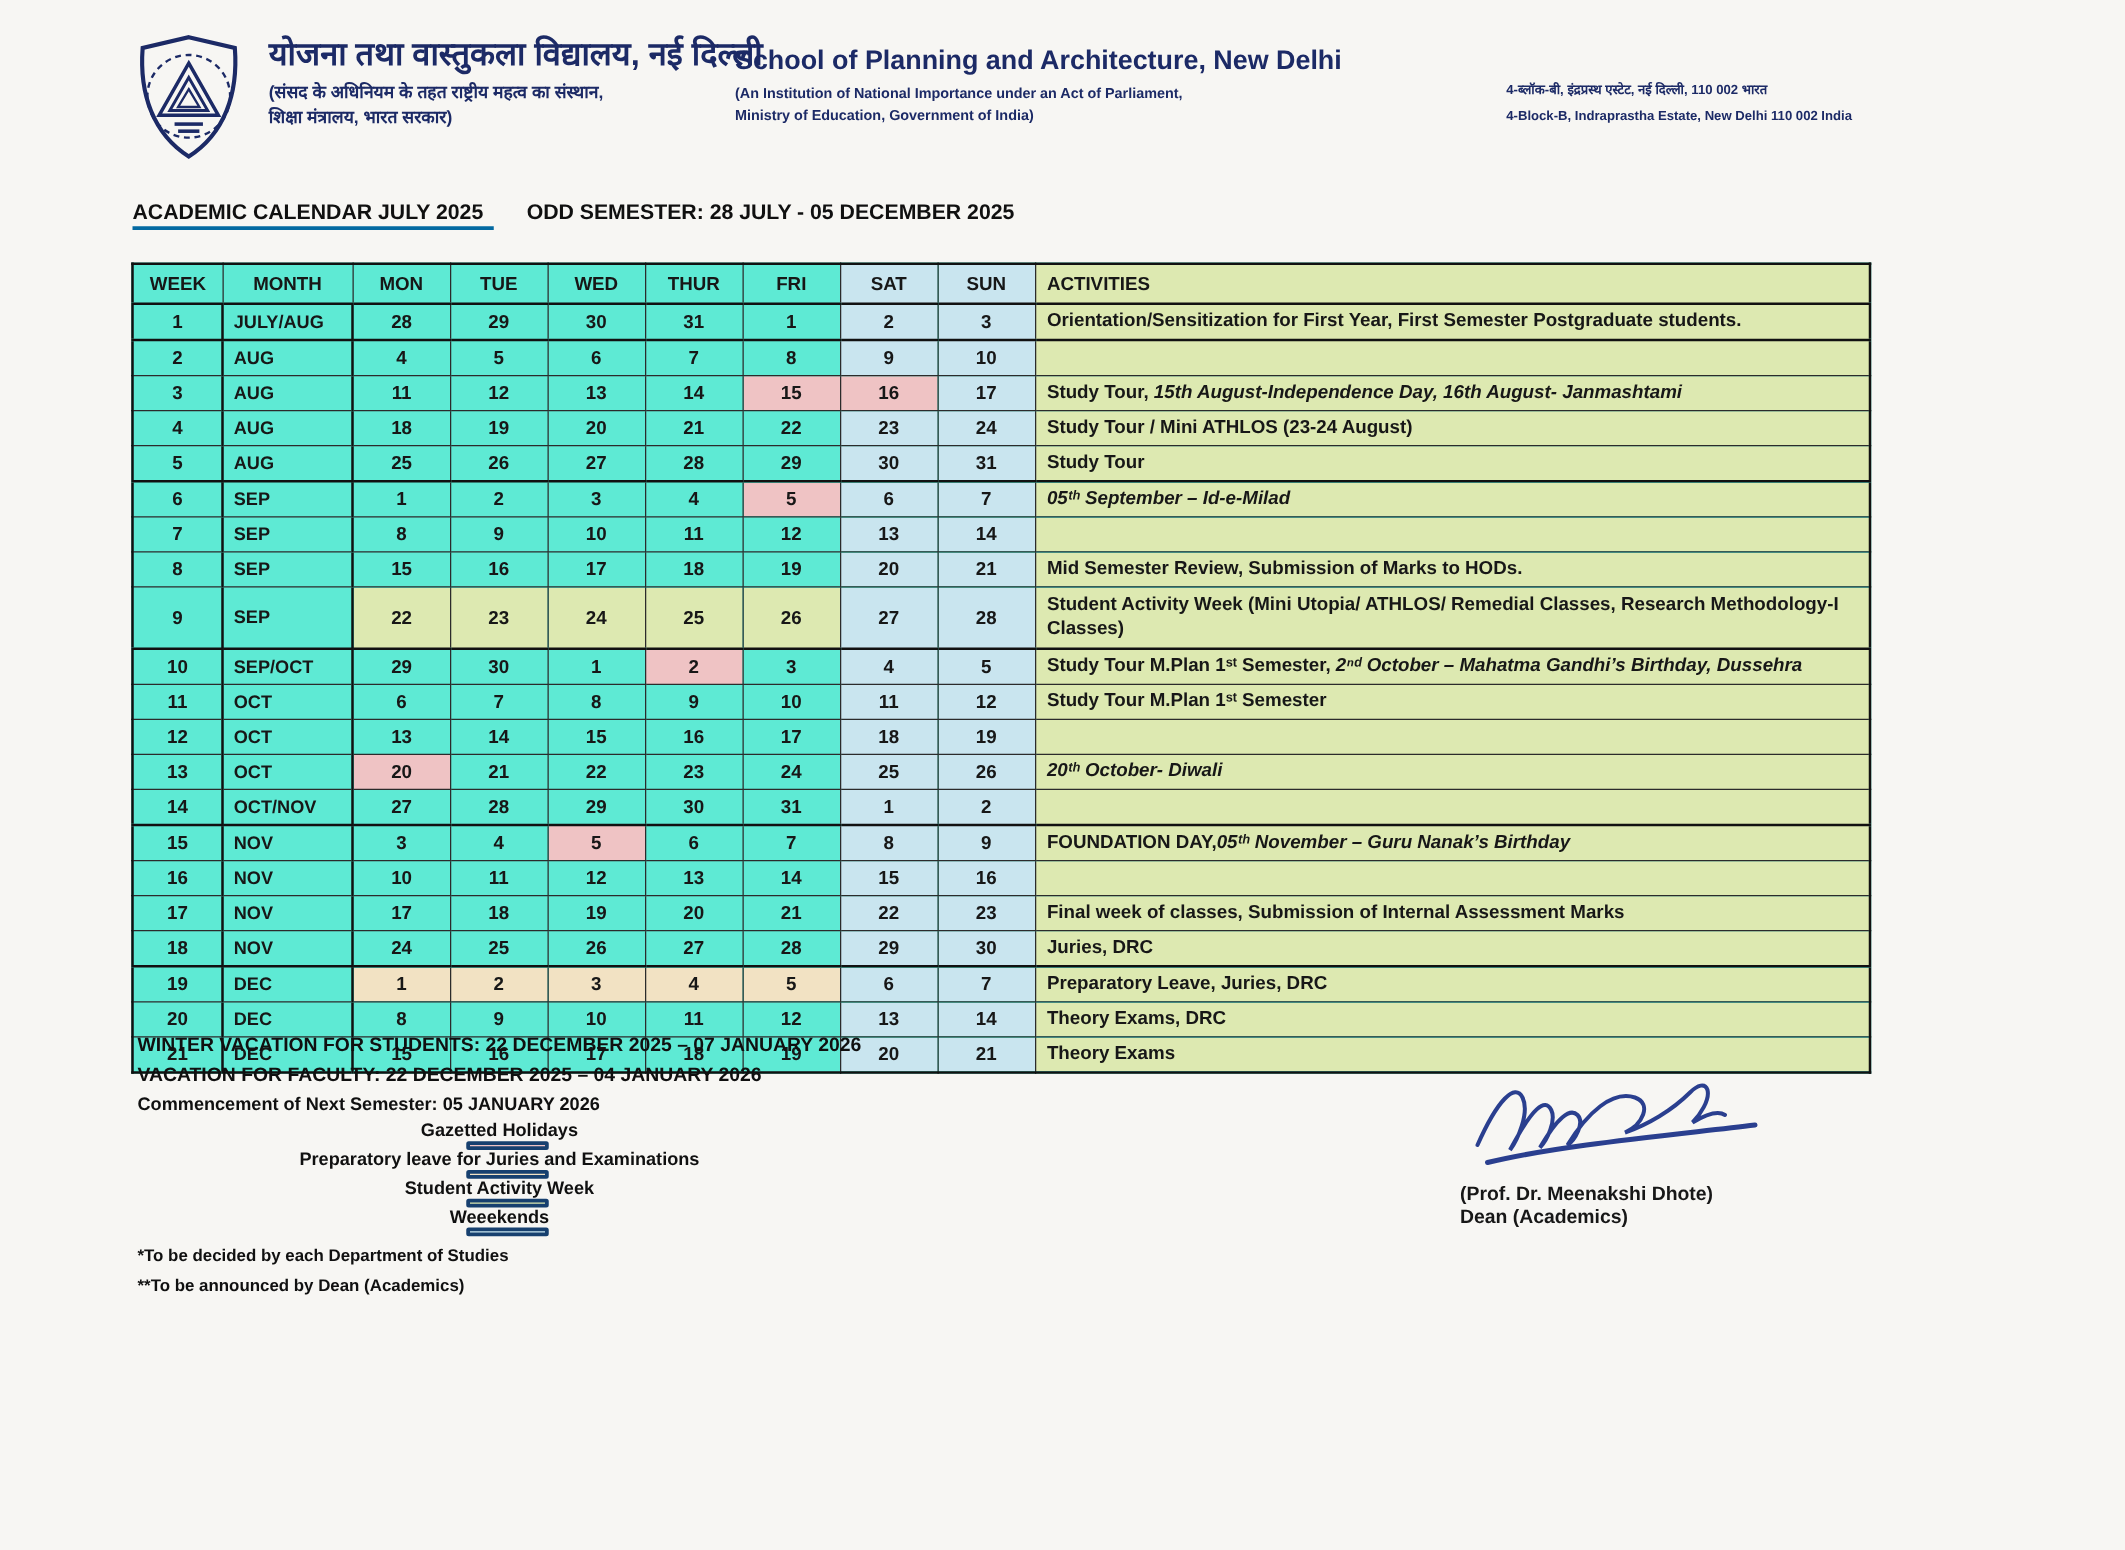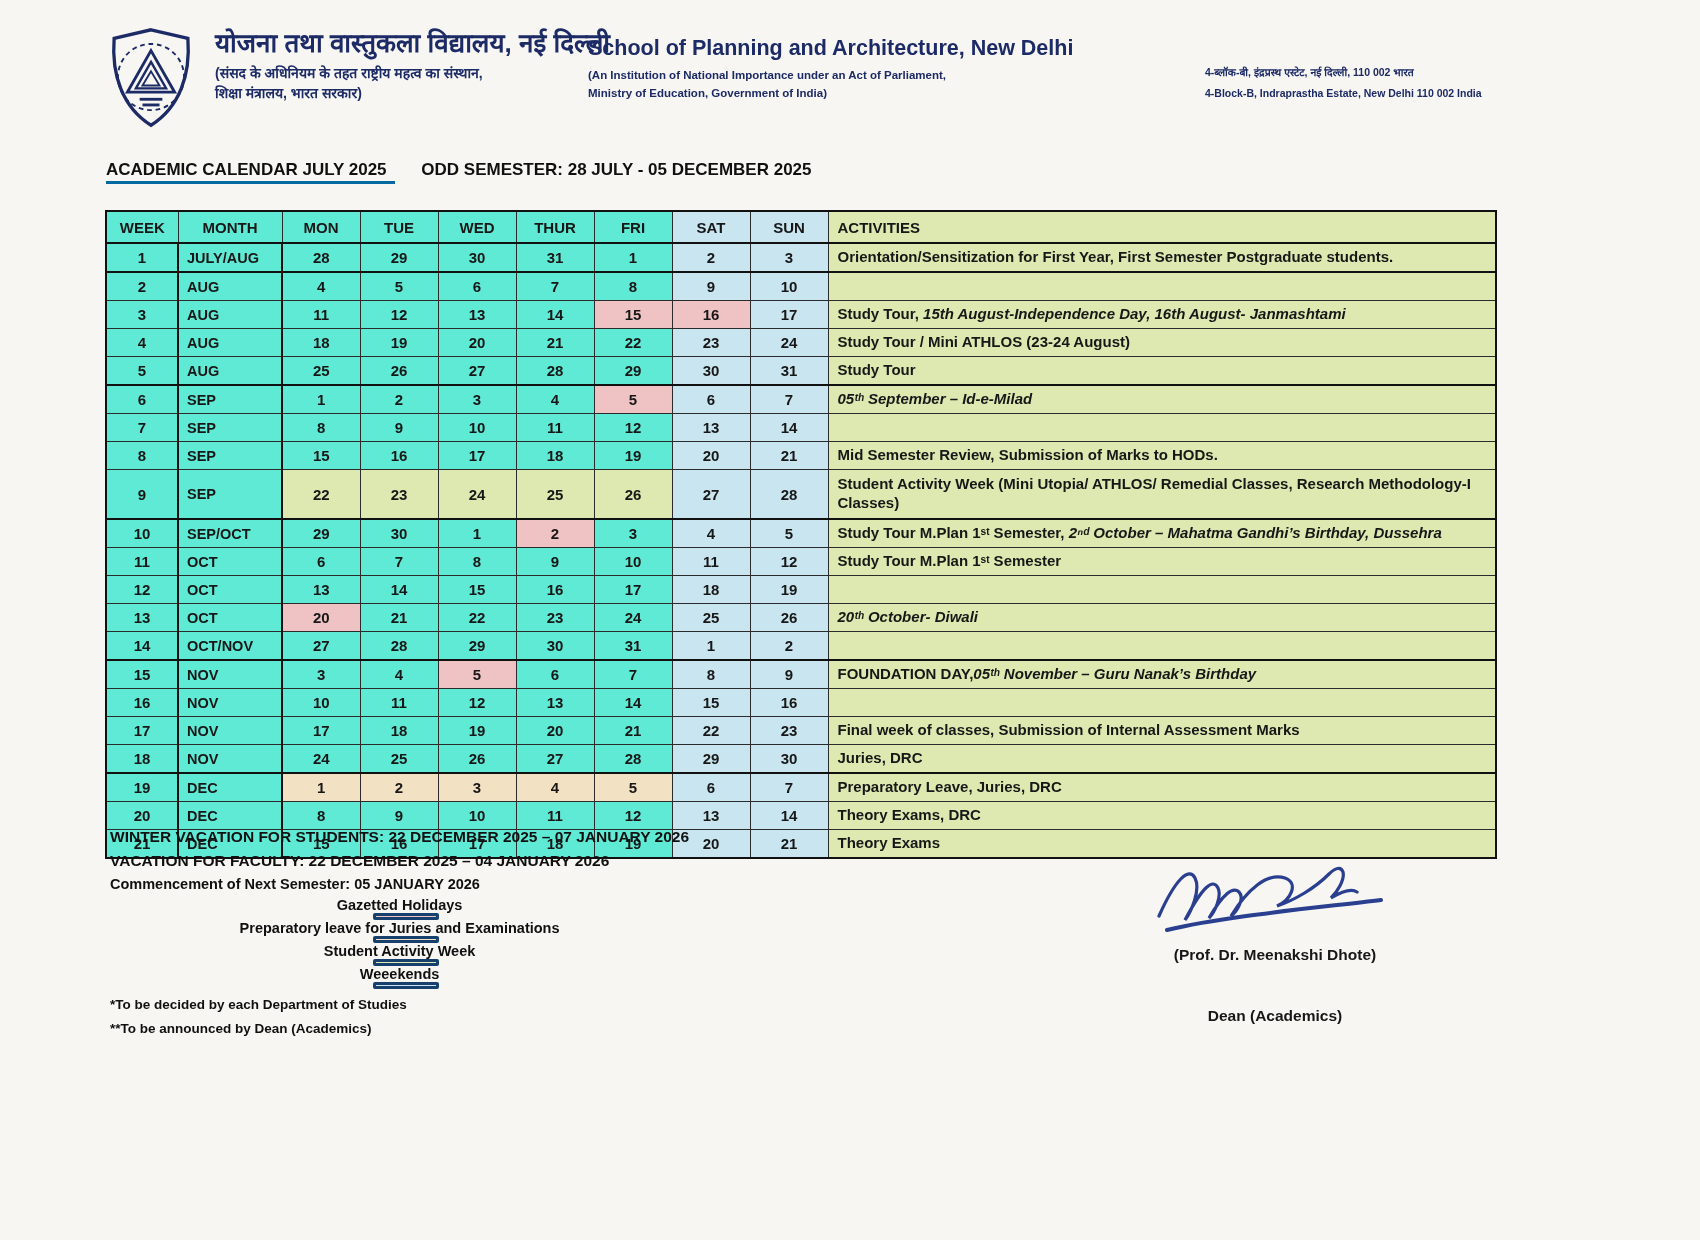--- a/index.html
+++ b/index.html
@@ -49,23 +49,23 @@
   
   .foot{position:absolute;left:110px;top:828px;font-weight:bold;color:#101010;}
   .foot .big{font-size:15.5px;margin-bottom:6px;}
   .foot .mid{font-size:14.5px;margin-bottom:5px;}
   .legend-row{display:flex;align-items:center;height:23px;font-size:14.5px;font-weight:bold;flex-direction:column;}
   .legend-row .sw{display:inline-block;width:60px;height:14px;margin-left:12px;
                   border:3px solid #17406f;border-radius:2px;}
   .notes{margin-top:4px;font-size:13.5px;line-height:1.75;}
 
   
-  .sig{position:absolute;left:1120px;top:852px;width:310px;text-align:center;}
+  .sig{position:absolute;left:1168px;top:852px;width:310px;}
   .sig .name{font-size:15.5px;font-weight:bold;margin-top:2px;}
-  .sig .role{font-size:15.5px;font-weight:bold;margin-top:43px;}
+  .sig .role{font-size:15.5px;font-weight:bold;}
 </style>
 </head>
 <body>
 
 <div class="page">
 
   <div class="hdr-logo">
     <svg viewBox="0 0 100 110" width="112" height="104">
       <path d="M50 4 L89 13 C92 52 80 86 50 105 C20 86 8 52 11 13 Z" fill="none" stroke="#1c2a66" stroke-width="3.5"></path>
       <circle cx="50" cy="54" r="35" fill="none" stroke="#1c2a66" stroke-width="2" stroke-dasharray="5 4"></circle>

